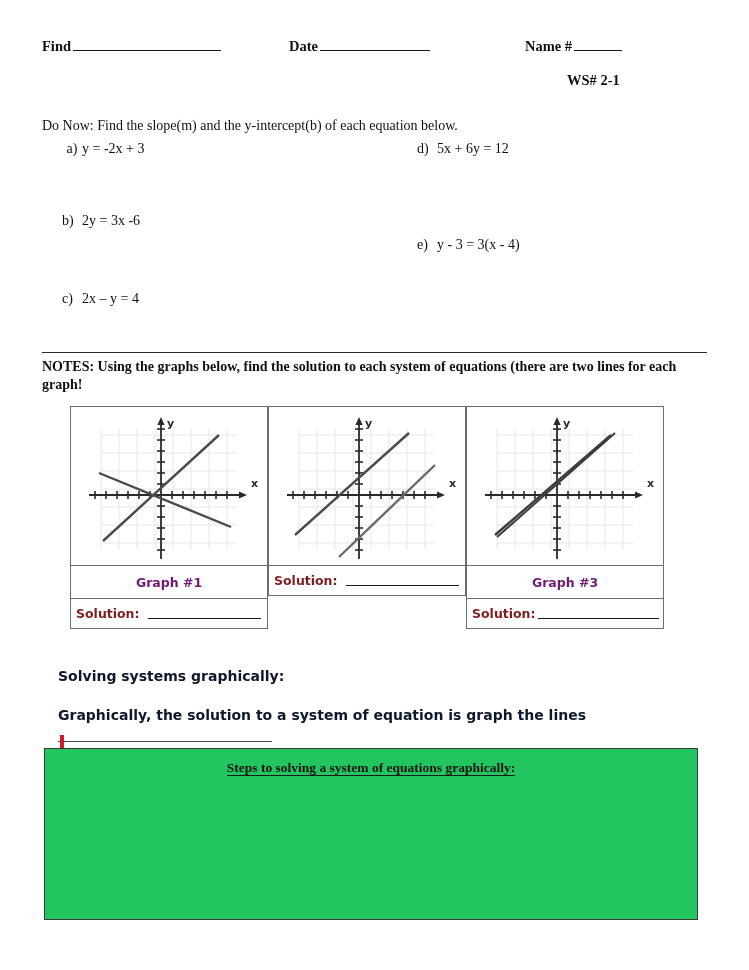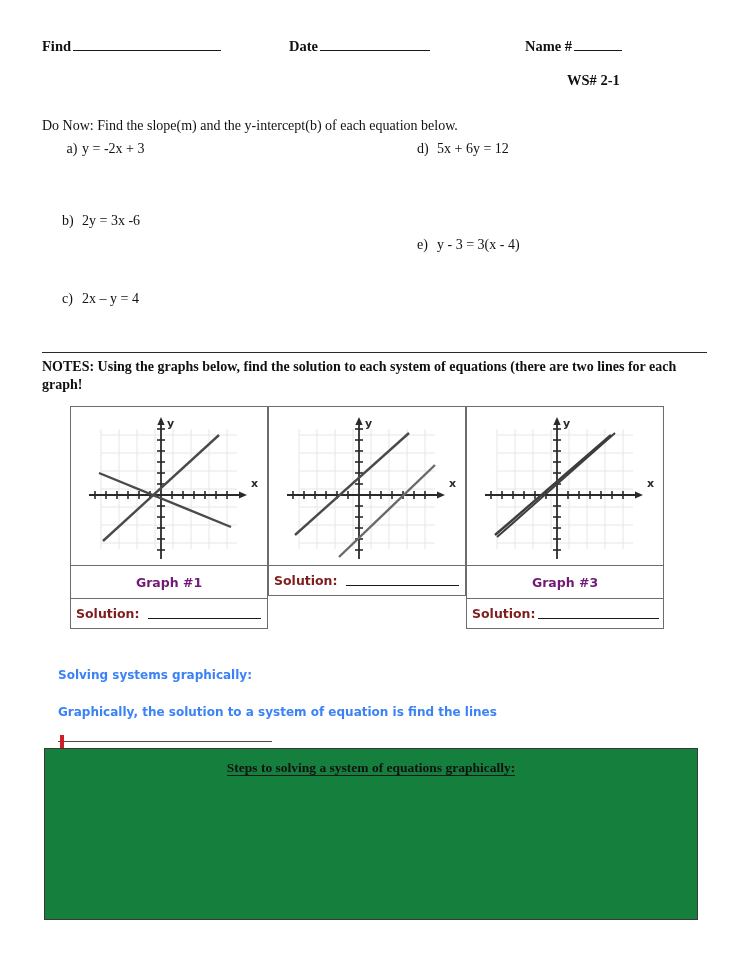--- a/index.html
+++ b/index.html
@@ -190,22 +190,22 @@
   svg.plot { display: block; }
 
   
   .solving {
     position: absolute;
     left: 58px;
     top: 668px;
     width: 600px;
     font-family: "DejaVu Sans", sans-serif;
     font-weight: bold;
-    font-size: 12px;
-    color: #3b82f6;
+    font-size: 14px;
+    color: #0f172a;
   }
   .solving .line1 { white-space: nowrap; }
   .solving .line2 { margin-top: 23px; white-space: nowrap; }
 
   .answer-blank {
     position: absolute;
     left: 58px;
     top: 741px;
     width: 214px;
     border-bottom: 1.3px solid #4a4a4a;
@@ -221,21 +221,21 @@
 
   
   .steps-box {
     position: absolute;
     left: 44px;
     top: 748px;
     width: 654px;
     height: 172px;
     border: 1.2px solid #3a3a3a;
     box-sizing: border-box;
-    background: #15803d;
+    background: #22c55e;
   }
   .steps-heading {
     margin-top: 11px;
     text-align: center;
     font-weight: bold;
     font-size: 13.5px;
     font-family: "Liberation Serif", serif;
   }
   .steps-heading span {
     border-bottom: 1.2px solid #1a1a1a;
@@ -516,21 +516,21 @@
           <span>Solution:</span>
           <span class="blank"></span>
         </div>
       </div>
 
     </div>
   </div>
 
   <div class="solving">
     <div class="line1">Solving systems graphically:</div>
-    <div class="line2">Graphically, the solution to a system of equation is  find the lines</div>
+    <div class="line2">Graphically, the solution to a system of equation is  graph the lines</div>
   </div>
   <div class="answer-blank"></div>
   <div class="red-caret"></div>
 
   <div class="steps-box">
     <div class="steps-heading">
       <span>Steps to solving a system of equations graphically:</span>
     </div>
   </div>
 

